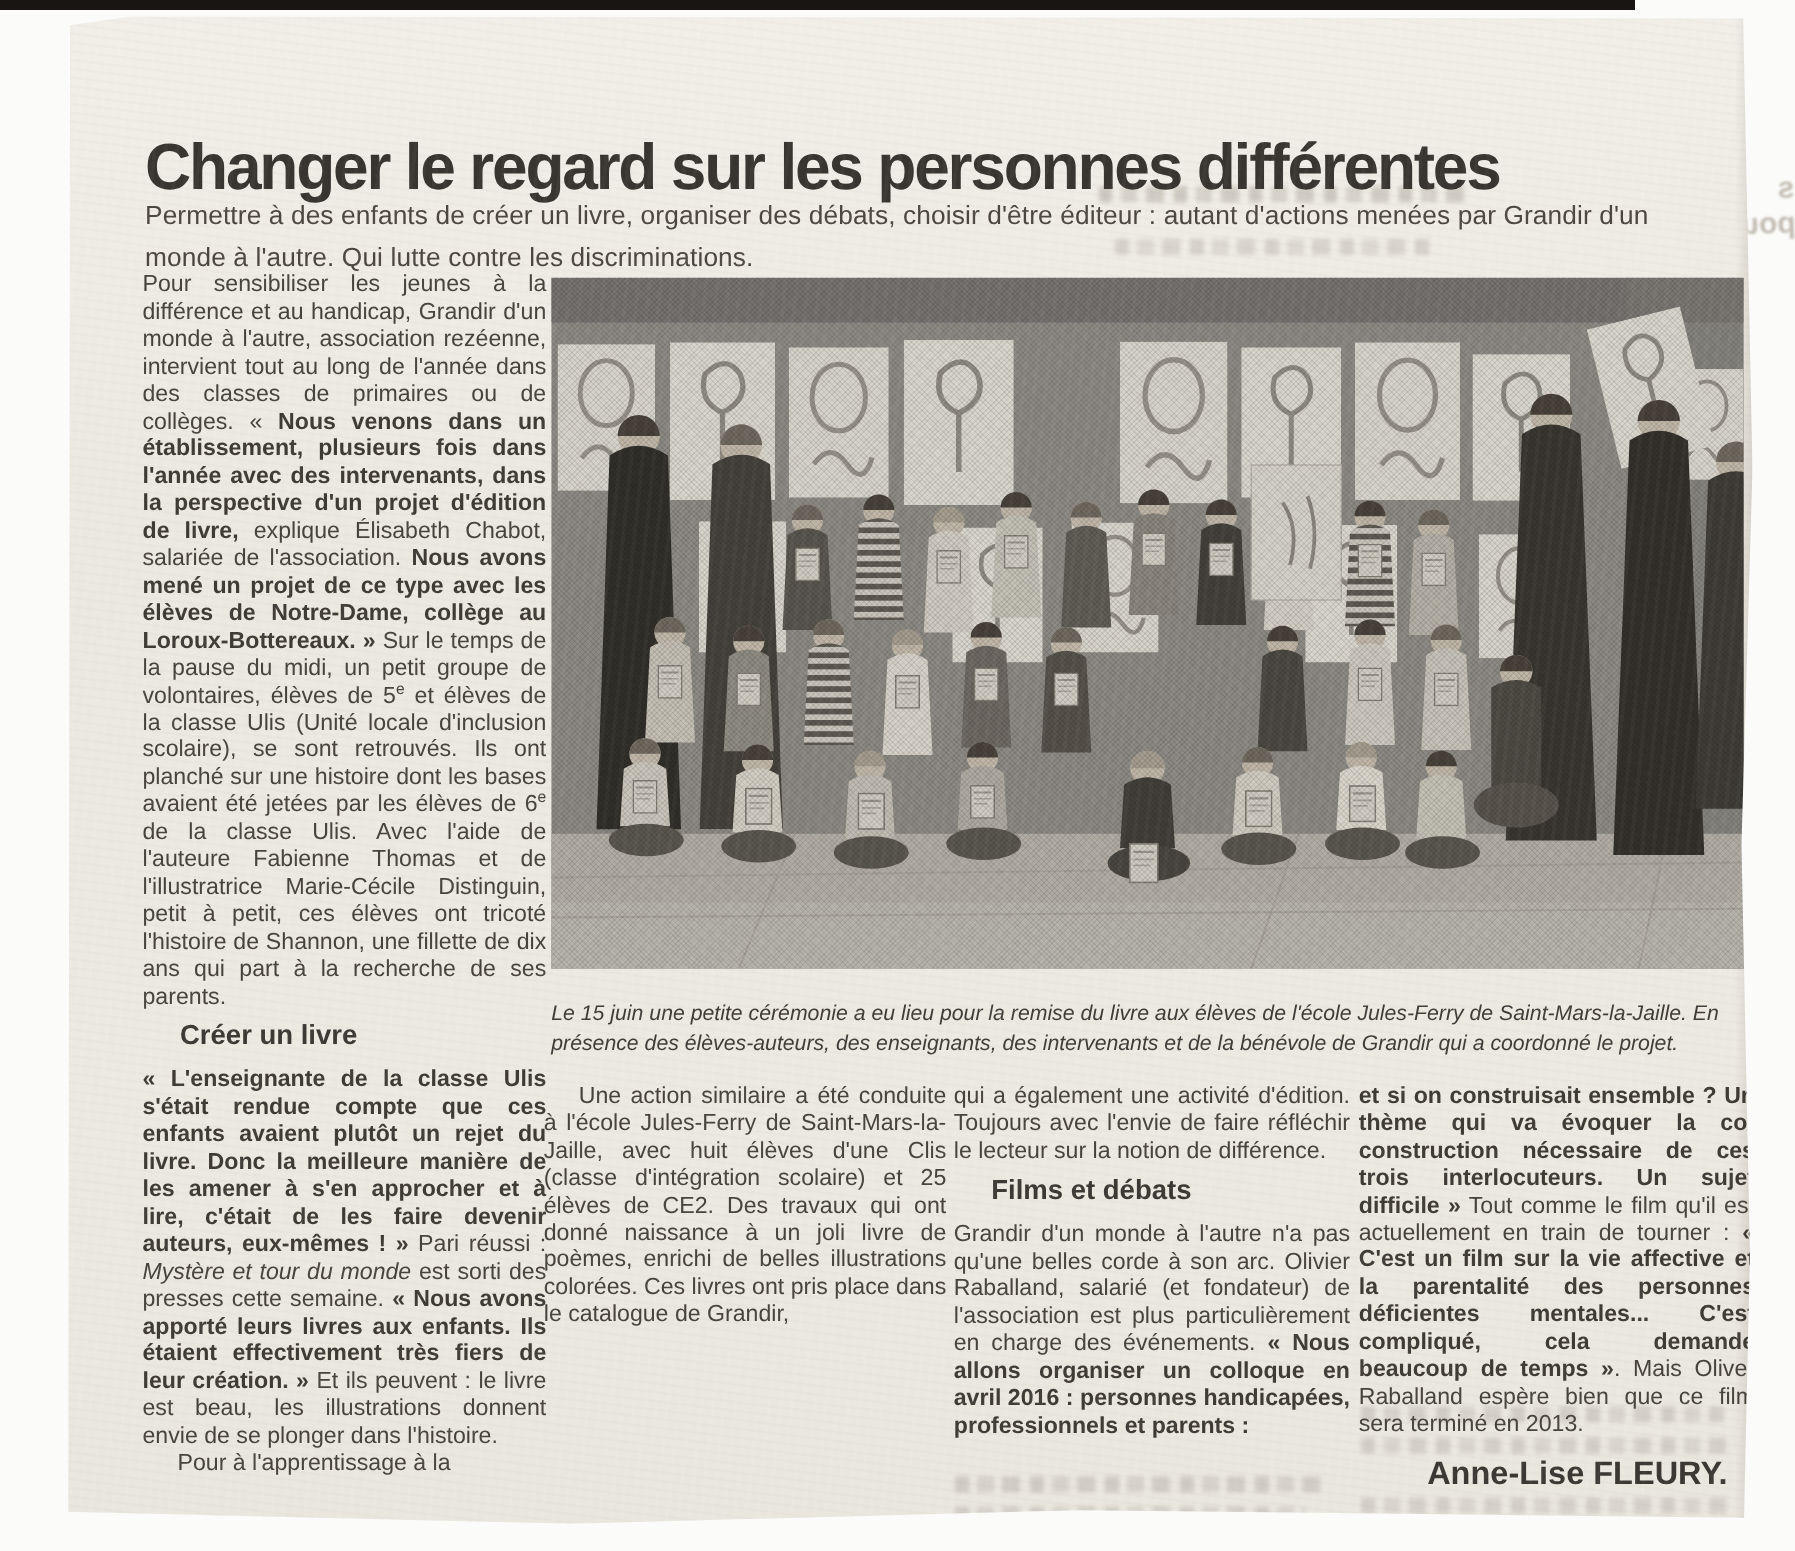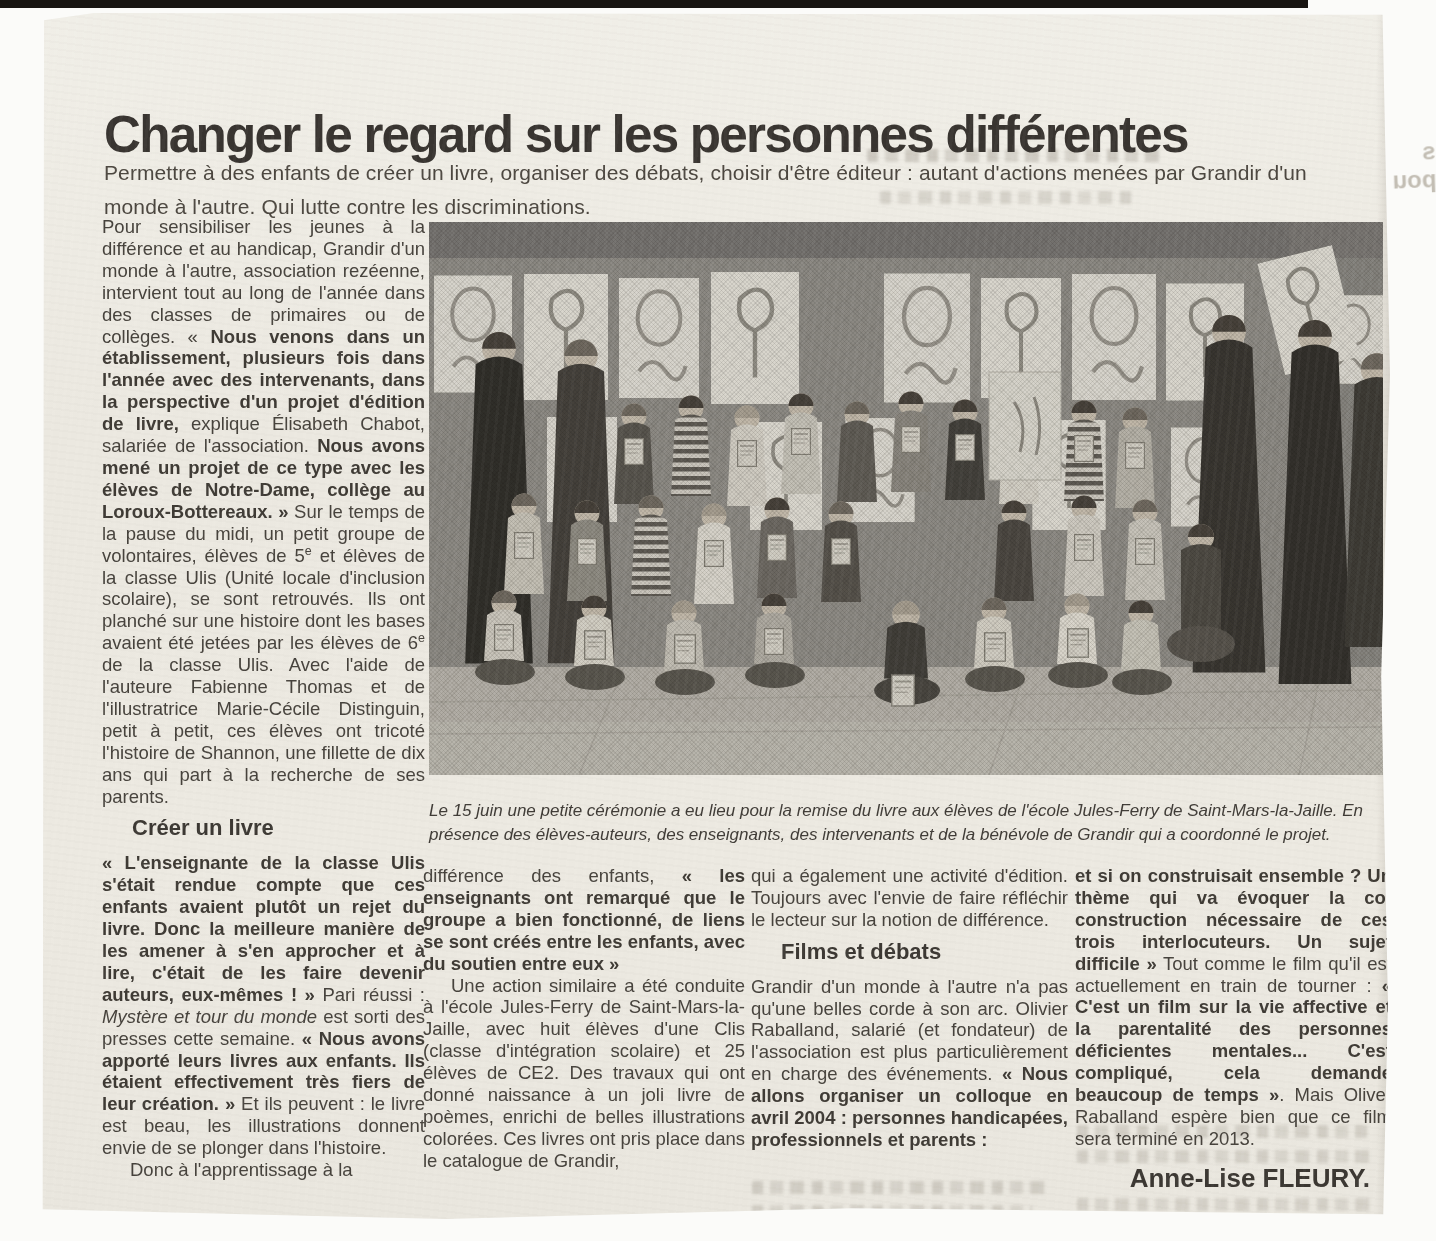--- a/index.html
+++ b/index.html
@@ -11,21 +11,21 @@
   
   .topbar{position:absolute;left:0;top:0;width:1308px;height:8px;background:#181512;}
   .ghost{position:absolute;height:13px;border-radius:2px;filter:blur(1.6px);opacity:.55;
     background:repeating-linear-gradient(90deg, rgba(125,118,106,.55) 0 11px, rgba(125,118,106,0) 11px 18px,
       rgba(125,118,106,.4) 18px 31px, rgba(125,118,106,0) 31px 38px, rgba(125,118,106,.5) 38px 52px, rgba(125,118,106,0) 52px 60px);}
   .mirror-frag{position:absolute;left:1384px;top:138px;width:52px;
     font-size:24px;font-weight:bold;color:#c3beb4;transform:scaleX(-1) rotate(2deg);
     filter:blur(.7px);}
   
   .paper{
-    position:absolute;left:40px;top:13px;width:1352px;height:1206px;
+    position:absolute;left:52px;top:13px;width:1352px;height:1206px;
     background:linear-gradient(180deg,#f0eee7 0%,#ebe8e0 35%,#ece9e1 70%,#e9e6de 100%);
     clip-path:polygon(0.3% 0.6%, 4% 0, 99.3% 0.15%, 99.85% 30%, 99.2% 55%, 99.7% 82%, 99.35% 99.6%, 60% 99.1%, 30% 100%, 0.2% 99.2%);
     box-shadow:4px 5px 12px rgba(95,90,78,.28);
   }
   .paper::after{ 
     content:"";position:absolute;inset:0;pointer-events:none;opacity:.5;
     background-image:
       repeating-linear-gradient(7deg, rgba(120,112,98,.05) 0 2px, transparent 2px 7px),
       repeating-linear-gradient(96deg, rgba(255,255,255,.06) 0 3px, transparent 3px 9px);
   }
@@ -91,21 +91,21 @@
   <h1 class="title">Changer le regard sur les personnes différentes</h1>
   <p class="standfirst">Permettre à des enfants de créer un livre, organiser des débats, choisir d'être éditeur : autant d'actions menées par Grandir d'un monde à l'autre. Qui lutte contre les discriminations.</p>
 
   <div class="col col1">
     <div>
         <p><span>Pour sensibiliser les jeunes à la différence et au handicap, Grandir d'un monde à l'autre, association rezéenne, intervient tout au long de l'année dans des classes de primaires ou de collèges. « </span><span class="b">Nous venons dans un établissement, plusieurs fois dans l'année avec des intervenants, dans la perspective d'un projet d'édition de livre, </span><span>explique Élisabeth Chabot, salariée de l'association. </span><span class="b">Nous avons mené un projet de ce type avec les élèves de Notre-Dame, collège au Loroux-Bottereaux. »</span><span> Sur le temps de la pause du midi, un petit groupe de volontaires, élèves de 5</span><span class="sup">e</span><span> et élèves de la classe Ulis (Unité locale d'inclusion scolaire), se sont retrouvés. Ils ont planché sur une histoire dont les bases avaient été jetées par les élèves de 6</span><span class="sup">e</span><span> de la classe Ulis. Avec l'aide de l'auteure Fabienne Thomas et de l'illustratrice Marie-Cécile Distinguin, petit à petit, ces élèves ont tricoté l'histoire de Shannon, une fillette de dix ans qui part à la recherche de ses parents.</span></p>
       </div>
     <h2 class="subhead">Créer un livre</h2>
     <div>
         <p><span class="b">« L'enseignante de la classe Ulis s'était rendue compte que ces enfants avaient plutôt un rejet du livre. Donc la meilleure manière de les amener à s'en approcher et à lire, c'était de les faire devenir auteurs, eux-mêmes ! »</span><span> Pari réussi : </span><span class="i">Mystère et tour du monde</span><span> est sorti des presses cette semaine. </span><span class="b">« Nous avons apporté leurs livres aux enfants. Ils étaient effectivement très fiers de leur création. »</span><span> Et ils peuvent : le livre est beau, les illustrations donnent envie de se plonger dans l'histoire.</span></p>
-        <p class="indent"><span>Donc à l'apprentissage à la</span></p>
+        <p class="indent"><span>Pour à l'apprentissage à la</span></p>
       </div>
   </div>
 
   <div class="photo">
     <svg width="954" height="553" viewBox="0 0 954 553" aria-hidden="true">
       <defs>
         <pattern id="stripes" width="9" height="9" patternUnits="userSpaceOnUse">
           <rect width="9" height="9" fill="#cfcbc3"></rect>
             <rect width="9" height="4.5" fill="#5b5752"></rect>
         </pattern>
@@ -365,32 +365,31 @@
       </g>
     </svg>
     <div class="halftone"></div>
     <div class="photo-tint"></div>
   </div>
 
   <p class="caption">Le 15 juin une petite cérémonie a eu lieu pour la remise du livre aux élèves de l'école Jules-Ferry de Saint-Mars-la-Jaille. En présence des élèves-auteurs, des enseignants, des intervenants et de la bénévole de Grandir qui a coordonné le projet.</p>
 
   <div class="col col2">
     <div>
-        <p><span>différence des enfants, </span><span class="b">« les enseignants ont remarqué que le groupe a bien fonctionné, de liens se sont créés entre les enfants, avec du soutien entre eux »</span></p>
         <p class="indent"><span>Une action similaire a été conduite à l'école Jules-Ferry de Saint-Mars-la-Jaille, avec huit élèves d'une Clis (classe d'intégration scolaire) et 25 élèves de CE2. Des travaux qui ont donné naissance à un joli livre de poèmes, enrichi de belles illustrations colorées. Ces livres ont pris place dans le catalogue de Grandir,</span></p>
       </div>
   </div>
 
   <div class="col col3">
     <div>
         <p><span>qui a également une activité d'édition. Toujours avec l'envie de faire réfléchir le lecteur sur la notion de différence.</span></p>
       </div>
     <h2 class="subhead">Films et débats</h2>
     <div>
-        <p><span>Grandir d'un monde à l'autre n'a pas qu'une belles corde à son arc. Olivier Raballand, salarié (et fondateur) de l'association est plus particulièrement en charge des événements. </span><span class="b">« Nous allons organiser un colloque en avril 2004 : personnes handicapées, professionnels et parents :</span></p>
+        <p><span>Grandir d'un monde à l'autre n'a pas qu'une belles corde à son arc. Olivier Raballand, salarié (et fondateur) de l'association est plus particulièrement en charge des événements. </span><span class="b">« Nous allons organiser un colloque en avril 2016 : personnes handicapées, professionnels et parents :</span></p>
       </div>
   </div>
 
   <div class="col col4">
     <div>
         <p><span class="b">et si on construisait ensemble ? Un thème qui va évoquer la co-construction nécessaire de ces trois interlocuteurs. Un sujet difficile »</span><span> Tout comme le film qu'il est actuellement en train de tourner : </span><span class="b">« C'est un film sur la vie affective et la parentalité des personnes déficientes mentales... C'est compliqué, cela demande beaucoup de temps »</span><span>. Mais Oliver Raballand espère bien que ce film sera terminé en 2013.</span></p>
       </div>
     <div class="byline">Anne-Lise FLEURY.</div>
   </div>
 </div>

